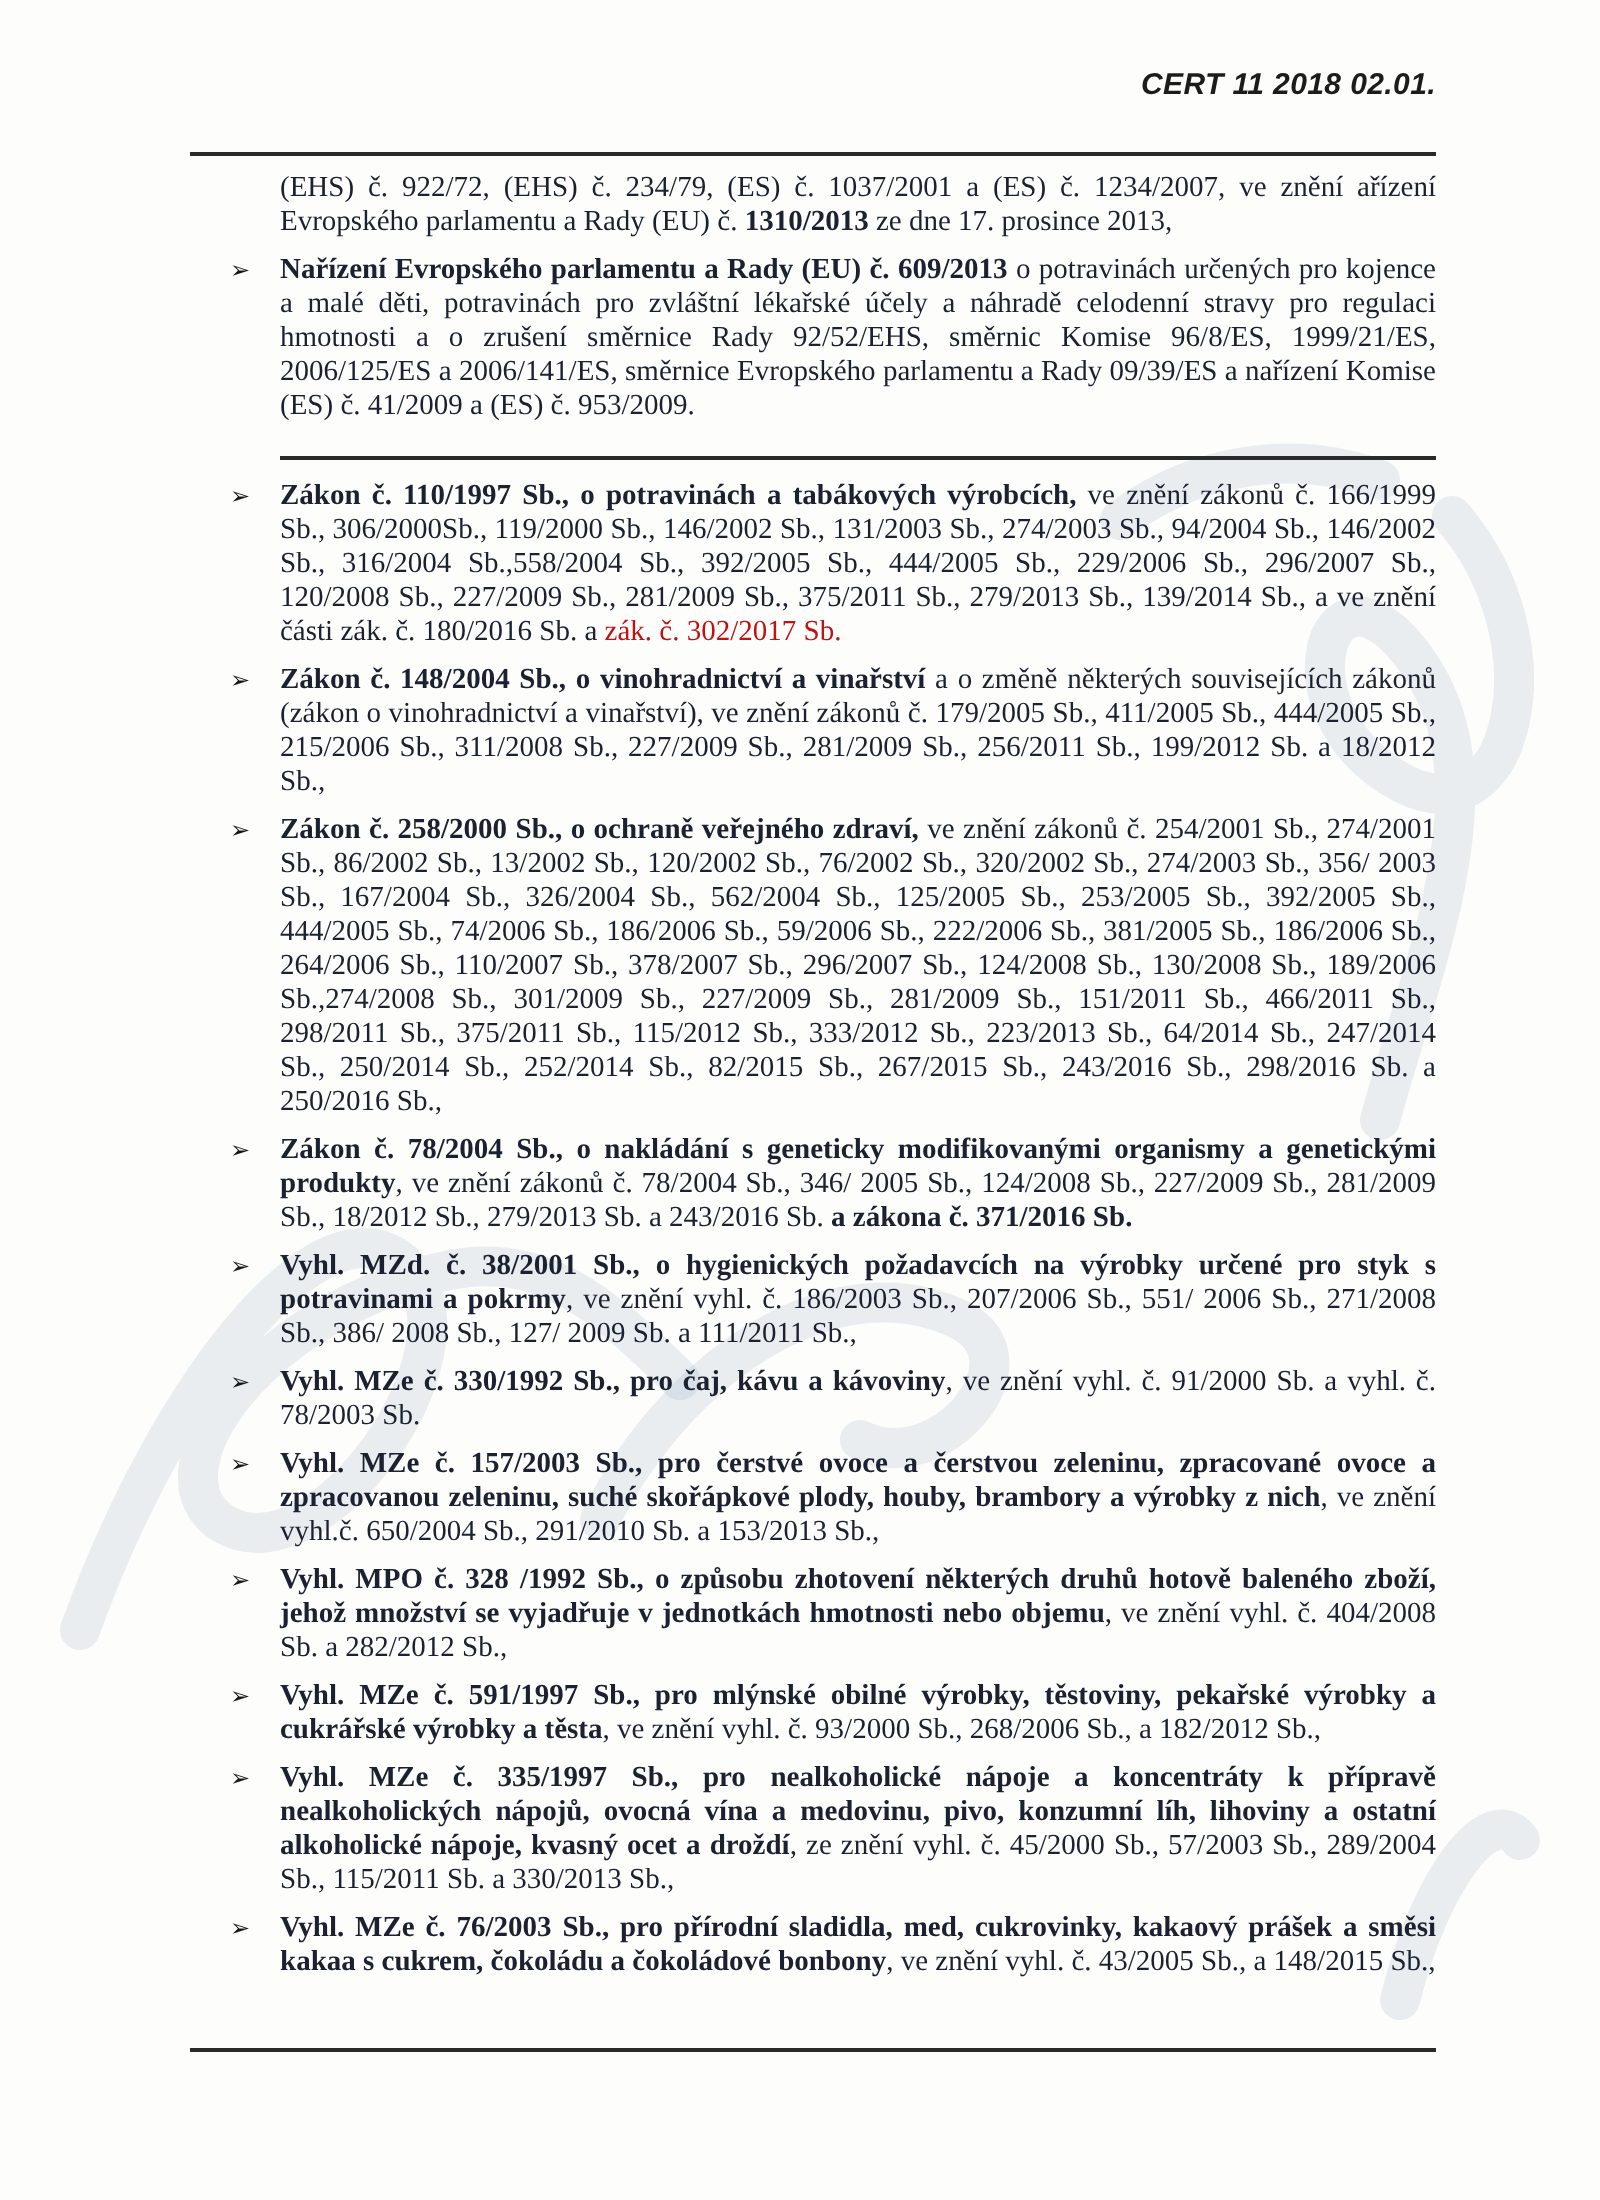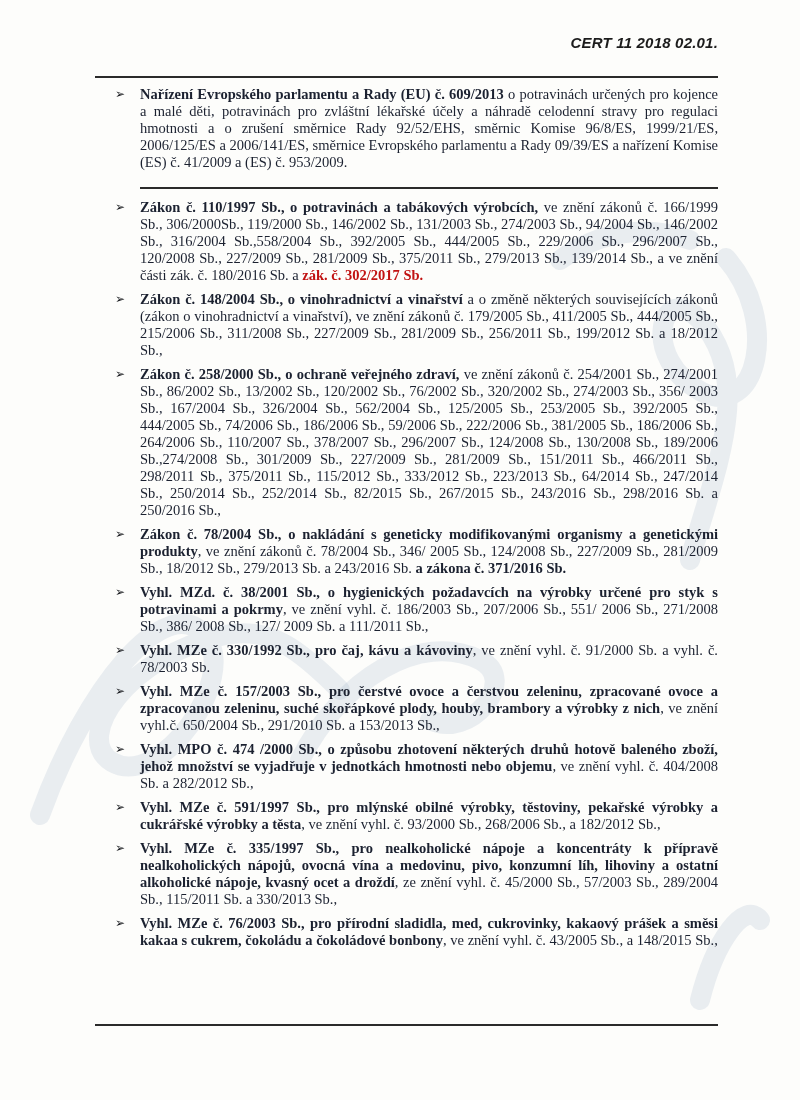--- a/index.html
+++ b/index.html
@@ -42,21 +42,21 @@
     line-height:17px;
     text-align:justify;
     color:#1b2130;
   }
   .para .bullet {
     position:absolute; left:20px; top:0;
     font-size:12px; line-height:17px; color:#16181c;
     font-family:"DejaVu Sans", sans-serif;
   }
   .para b { font-weight:bold; }
-  .para .red { color:var(--accent-red,#c11212); font-weight:bold; }
+  .para .red { color:var(--accent-red,#c11212); font-weight:normal; }
   .inner-rule {
     border:none; border-top:2px solid #2a2a2a;
     margin:16px 0 10px 45px; width:578px;
   }
   .ftr {
     position:absolute; top:1030px; left:95px; width:623px;
     text-align:center;
     font-family:"Liberation Sans", sans-serif;
     font-size:14px; color:#1c1c1c;
   }
@@ -75,30 +75,31 @@
       <path d="M 700 1000 C 715 940 745 900 760 920"></path>
       <path d="M 560 260 C 600 230 650 225 690 240"></path>
     </g>
   </svg>
 
   <div class="hdr">CERT 11 2018 02.01.</div>
 
   <hr class="rule top">
 
   <div class="content" id="content">
+      <div class="para"><span>(EHS) č. 922/72, (EHS) č. 234/79, (ES) č. 1037/2001 a (ES) č. 1234/2007, ve znění ařízení Evropského parlamentu a Rady (EU) č. </span><b>1310/2013</b><span> ze dne 17. prosince 2013,</span></div>
       <div class="para"><span class="bullet">➢</span><b>Nařízení Evropského parlamentu a Rady (EU) č. 609/2013</b><span> o potravinách určených pro kojence a malé děti, potravinách pro zvláštní lékařské účely a náhradě celodenní stravy pro regulaci hmotnosti a o zrušení směrnice Rady 92/52/EHS, směrnic Komise 96/8/ES, 1999/21/ES, 2006/125/ES a 2006/141/ES, směrnice Evropského parlamentu a Rady 09/39/ES a nařízení Komise (ES) č. 41/2009 a (ES) č. 953/2009.</span></div>
       <hr class="inner-rule">
       <div class="para"><span class="bullet">➢</span><b>Zákon č. 110/1997 Sb., o potravinách a tabákových výrobcích,</b><span> ve znění zákonů č. 166/1999 Sb., 306/2000Sb., 119/2000 Sb., 146/2002 Sb., 131/2003 Sb., 274/2003 Sb., 94/2004 Sb., 146/2002 Sb., 316/2004 Sb.,558/2004 Sb., 392/2005 Sb., 444/2005 Sb., 229/2006 Sb., 296/2007 Sb., 120/2008 Sb., 227/2009 Sb., 281/2009 Sb., 375/2011 Sb., 279/2013 Sb., 139/2014 Sb., a ve znění části zák. č. 180/2016 Sb. a </span><b class="red">zák. č. 302/2017 Sb.</b></div>
       <div class="para"><span class="bullet">➢</span><b>Zákon č. 148/2004 Sb., o vinohradnictví a vinařství</b><span> a o změně některých souvisejících zákonů (zákon o vinohradnictví a vinařství), ve znění zákonů č. 179/2005 Sb., 411/2005 Sb., 444/2005 Sb., 215/2006 Sb., 311/2008 Sb., 227/2009 Sb., 281/2009 Sb., 256/2011 Sb., 199/2012 Sb. a 18/2012 Sb.,</span></div>
       <div class="para"><span class="bullet">➢</span><b>Zákon č. 258/2000 Sb., o ochraně veřejného zdraví,</b><span> ve znění zákonů č. 254/2001 Sb., 274/2001 Sb., 86/2002 Sb., 13/2002 Sb., 120/2002 Sb., 76/2002 Sb., 320/2002 Sb., 274/2003 Sb., 356/ 2003 Sb., 167/2004 Sb., 326/2004 Sb., 562/2004 Sb., 125/2005 Sb., 253/2005 Sb., 392/2005 Sb., 444/2005 Sb., 74/2006 Sb., 186/2006 Sb., 59/2006 Sb., 222/2006 Sb., 381/2005 Sb., 186/2006 Sb., 264/2006 Sb., 110/2007 Sb., 378/2007 Sb., 296/2007 Sb., 124/2008 Sb., 130/2008 Sb., 189/2006 Sb.,274/2008 Sb., 301/2009 Sb., 227/2009 Sb., 281/2009 Sb., 151/2011 Sb., 466/2011 Sb., 298/2011 Sb., 375/2011 Sb., 115/2012 Sb., 333/2012 Sb., 223/2013 Sb., 64/2014 Sb., 247/2014 Sb., 250/2014 Sb., 252/2014 Sb., 82/2015 Sb., 267/2015 Sb., 243/2016 Sb., 298/2016 Sb. a 250/2016 Sb.,</span></div>
       <div class="para"><span class="bullet">➢</span><b>Zákon č. 78/2004 Sb., o nakládání s geneticky modifikovanými organismy a genetickými produkty</b><span>, ve znění zákonů č. 78/2004 Sb., 346/ 2005 Sb., 124/2008 Sb., 227/2009 Sb., 281/2009 Sb., 18/2012 Sb., 279/2013 Sb. a 243/2016 Sb.</span><b> a zákona č. 371/2016 Sb.</b></div>
       <div class="para"><span class="bullet">➢</span><b>Vyhl. MZd. č. 38/2001 Sb., o hygienických požadavcích na výrobky určené pro styk s potravinami a pokrmy</b><span>, ve znění vyhl. č. 186/2003 Sb., 207/2006 Sb., 551/ 2006 Sb., 271/2008 Sb., 386/ 2008 Sb., 127/ 2009 Sb. a 111/2011 Sb.,</span></div>
       <div class="para"><span class="bullet">➢</span><b>Vyhl. MZe č. 330/1992 Sb., pro čaj, kávu a kávoviny</b><span>, ve znění vyhl. č. 91/2000 Sb. a vyhl. č. 78/2003 Sb.</span></div>
       <div class="para"><span class="bullet">➢</span><b>Vyhl. MZe č. 157/2003 Sb., pro čerstvé ovoce a čerstvou zeleninu, zpracované ovoce a zpracovanou zeleninu, suché skořápkové plody, houby, brambory a výrobky z nich</b><span>, ve znění vyhl.č. 650/2004 Sb., 291/2010 Sb. a 153/2013 Sb.,</span></div>
-      <div class="para"><span class="bullet">➢</span><b>Vyhl. MPO č. 474 /2000 Sb., o způsobu zhotovení některých druhů hotově baleného zboží, jehož množství se vyjadřuje v jednotkách hmotnosti nebo objemu</b><span>, ve znění vyhl. č. 404/2008 Sb. a 282/2012 Sb.,</span></div>
+      <div class="para"><span class="bullet">➢</span><b>Vyhl. MPO č. 328 /1992 Sb., o způsobu zhotovení některých druhů hotově baleného zboží, jehož množství se vyjadřuje v jednotkách hmotnosti nebo objemu</b><span>, ve znění vyhl. č. 404/2008 Sb. a 282/2012 Sb.,</span></div>
       <div class="para"><span class="bullet">➢</span><b>Vyhl. MZe č. 591/1997 Sb., pro mlýnské obilné výrobky, těstoviny, pekařské výrobky a cukrářské výrobky a těsta</b><span>, ve znění vyhl. č. 93/2000 Sb., 268/2006 Sb., a 182/2012 Sb.,</span></div>
       <div class="para"><span class="bullet">➢</span><b>Vyhl. MZe č. 335/1997 Sb., pro nealkoholické nápoje a koncentráty k přípravě nealkoholických nápojů, ovocná vína a medovinu, pivo, konzumní líh, lihoviny a ostatní alkoholické nápoje, kvasný ocet a droždí</b><span>, ze znění vyhl. č. 45/2000 Sb., 57/2003 Sb., 289/2004 Sb., 115/2011 Sb. a 330/2013 Sb.,</span></div>
       <div class="para"><span class="bullet">➢</span><b>Vyhl. MZe č. 76/2003 Sb., pro přírodní sladidla, med, cukrovinky, kakaový prášek a směsi kakaa s cukrem, čokoládu a čokoládové bonbony</b><span>, ve znění vyhl. č. 43/2005 Sb., a 148/2015 Sb.,</span></div>
     </div>
 
   <hr class="rule bottom">
 
 
 </div>
 

